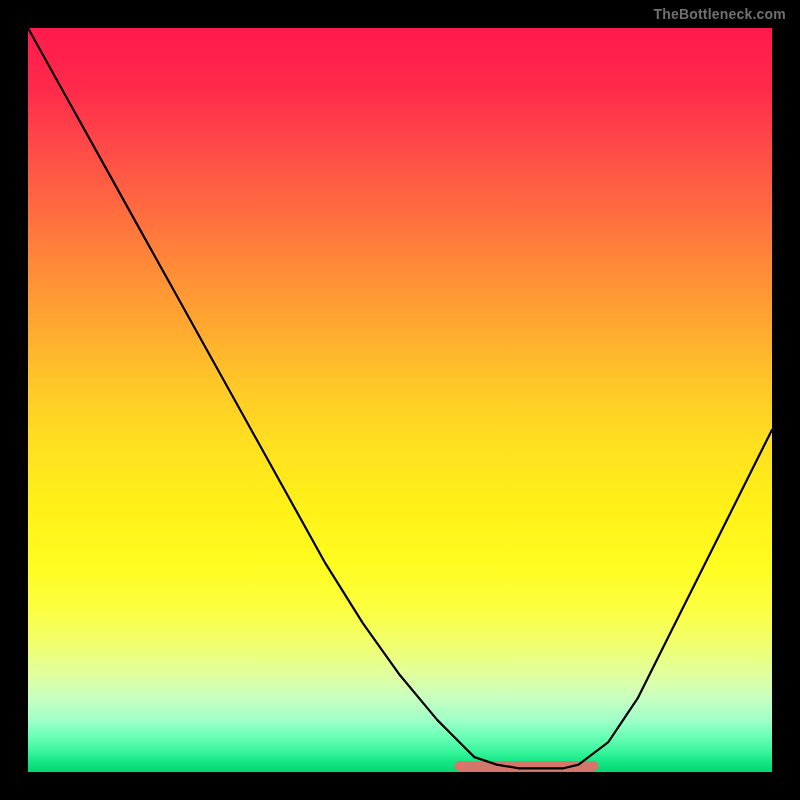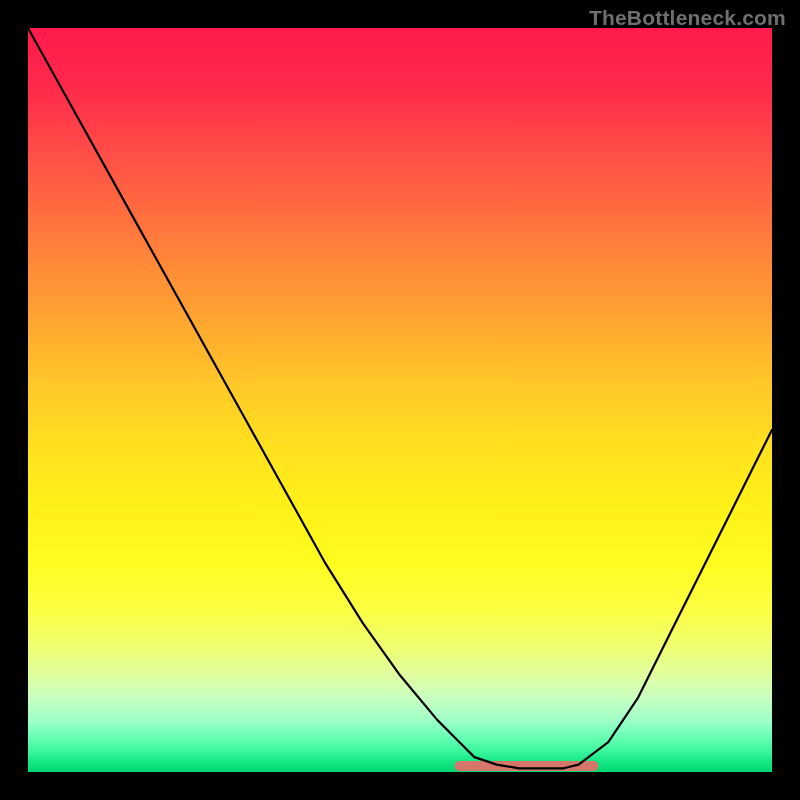--- a/index.html
+++ b/index.html
@@ -35,21 +35,21 @@
       #70ffb8 95%,
       #40f8a0 97%,
       #18e888 98.5%,
       #00d870 100%);
   }
   .watermark {
     position: absolute;
     top: 6px;
     right: 14px;
     font-family: Arial, Helvetica, sans-serif;
-    font-size: 21px;
+    font-size: 14px;
     font-weight: 600;
     color: #6f6f6f;
     letter-spacing: 0.2px;
   }
   svg.curve {
     position: absolute;
     left: 0; top: 0;
     width: 744px; height: 744px;
     overflow: visible;
   }

